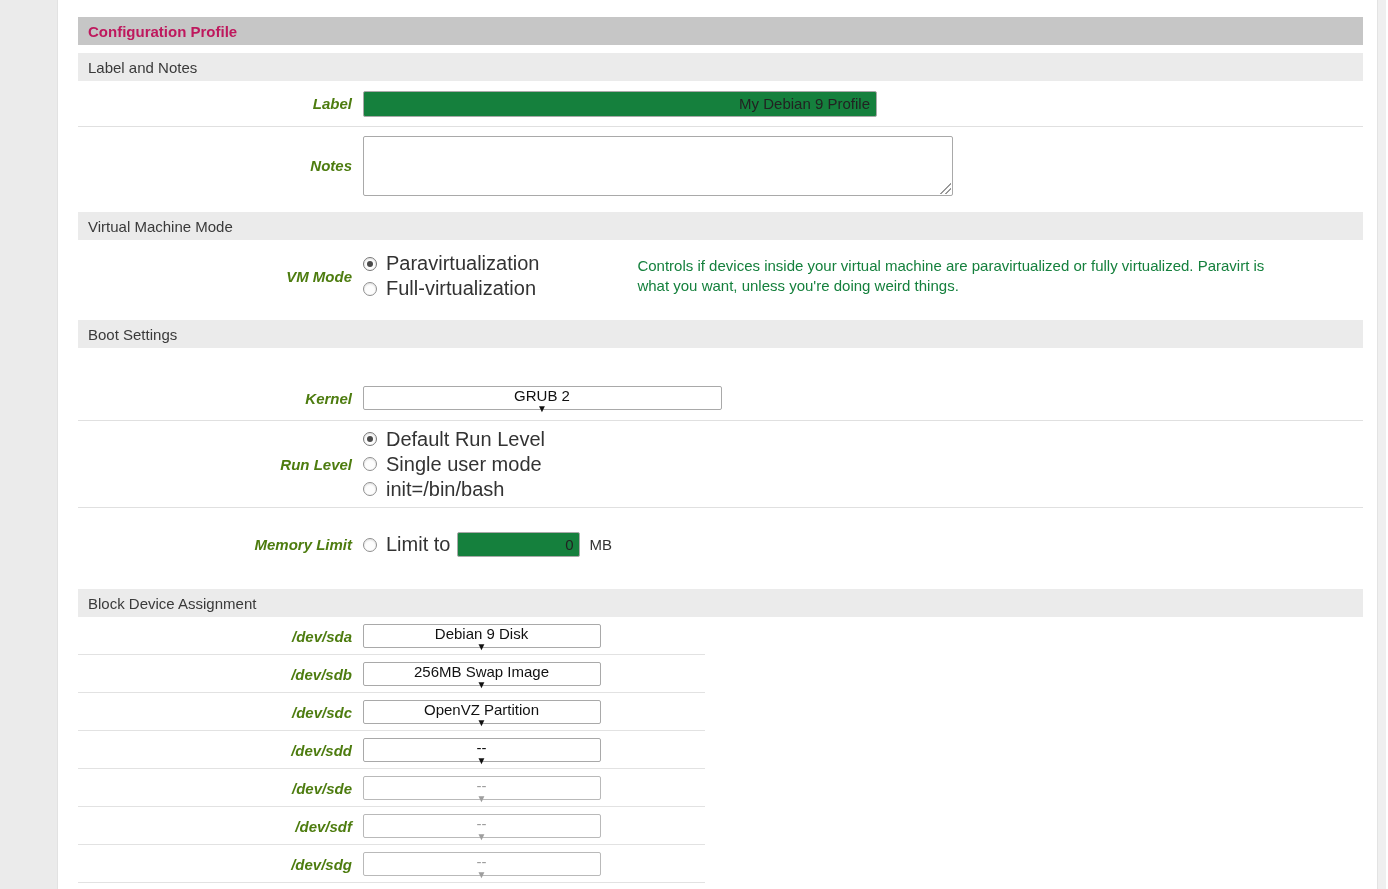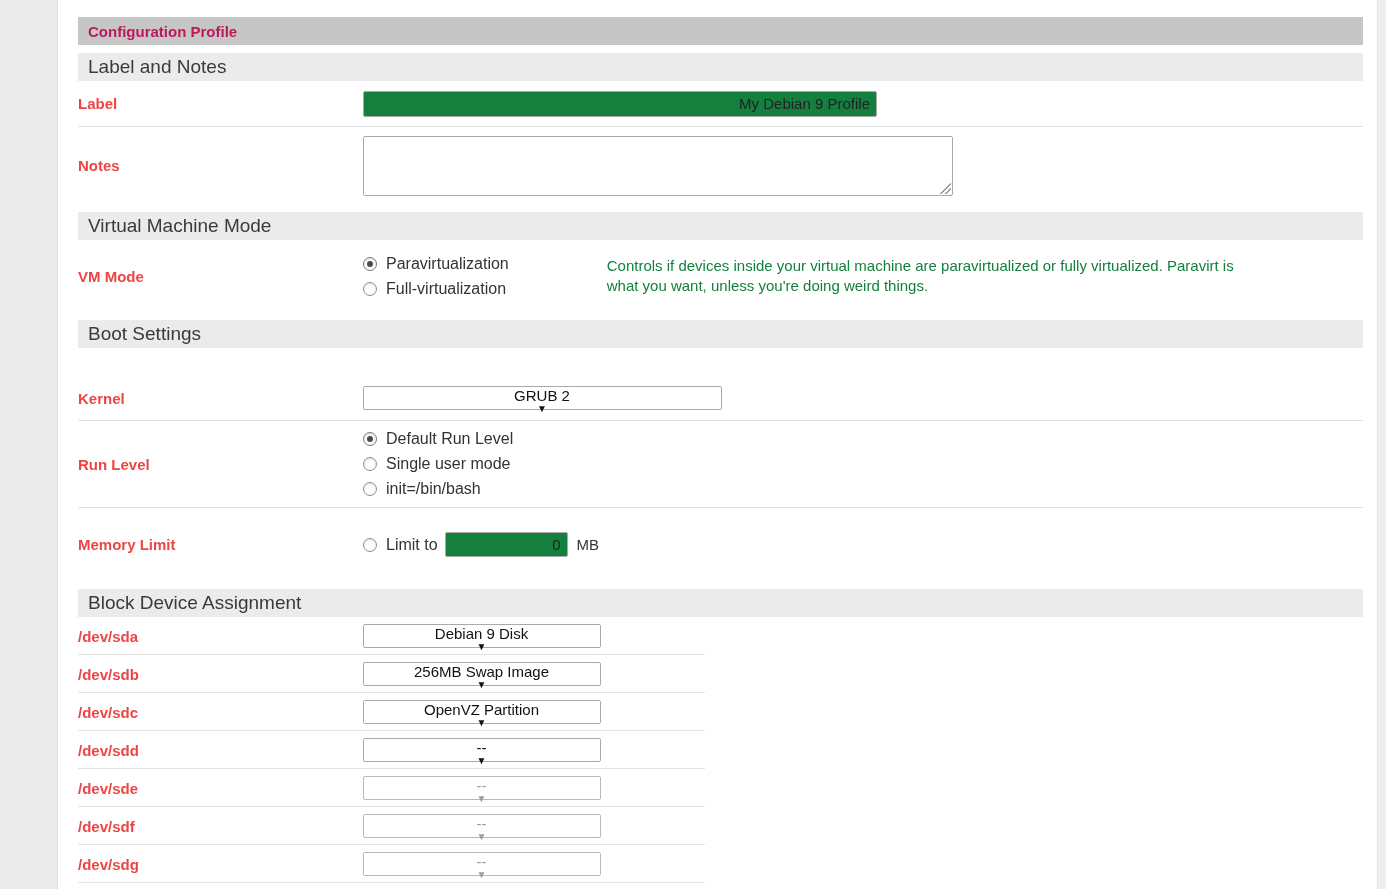--- a/index.html
+++ b/index.html
@@ -12,25 +12,25 @@
   .right-scroll { position:absolute; left:1377px; top:0; width:9px; height:889px;
                   background:#efefef; border-left:1px solid #e3e3e3; }
 
   .content { position:absolute; left:78px; top:0; width:1285px; }
 
   .spacer-top { height:17px; }
   .main-header { height:28px; background:#c6c6c6; padding:0 10px; display:flex; align-items:center;
                  font-size:15px; font-weight:bold; color:#be185d; }
   .gap8 { height:8px; }
   .sub-header { height:28px; background:#ebebeb; padding:0 10px; display:flex; align-items:center;
-                font-size:19px; color:#3a3a3a; }
+                font-size:15px; color:#3a3a3a; }
 
   .form-row { display:flex; align-items:center; width:100%; }
   .form-row.bordered { border-bottom:1px solid #e0e0e0; }
-  .lbl { width:274px; font-size:15px; font-weight:bold; color:#ef4444; flex:none; }
+  .lbl { width:274px; text-align:right; font-size:15px; font-weight:bold; color:#4d7c0f; flex:none;font-style:italic; }
   .field { margin-left:11px; }
 
   .row-label { height:46px; }
   .row-notes { height:77px; }
   .row-vm { height:72px; }
   .row-kernel { height:45px;margin-top:28px; }
   .row-runlevel { height:87px; }
   .row-memory { height:73px; }
 
   input[type=text] { border:1px solid #a9a9a9; border-radius:2px; background:#15803d;
@@ -57,21 +57,21 @@
   .select-block { width:238px; }
 
   .opt-group { display:flex; flex-direction:column; }
   .opt { display:flex; align-items:center; height:25px; }
   .radio { width:14px; height:14px; border-radius:50%; flex:none;
            border:1px solid #8f8f8f; background:#fdfdfd;
            box-shadow:inset 0 1px 2px rgba(0,0,0,0.12); position:relative; }
   .radio.checked { border-color:#777; }
   .radio.checked::after { content:""; position:absolute; left:3px; top:3px; width:6px; height:6px;
                           border-radius:50%; background:#4a4a4a; }
-  .opt-label { margin-left:9px; font-size:16px; color:#333; white-space:nowrap; }
+  .opt-label { margin-left:9px; font-size:20px; color:#333; white-space:nowrap; }
   .inline-bits { display:flex; align-items:center; }
   .inline-bits .input-mem { margin-left:7px; }
   .inline-bits .unit { margin-left:9px; font-size:15px; color:#333; }
 
   .help-text { margin-left:98px; width:632px; font-size:15px; line-height:20px; color:#15803d; }
 
   .block-row { display:flex; align-items:center; height:38px; }
   .block-row { position:relative; }
   .block-row.bordered::after { content:""; position:absolute; left:0; bottom:0; width:627px; height:1px;
                                background:#e2e2e2; }

